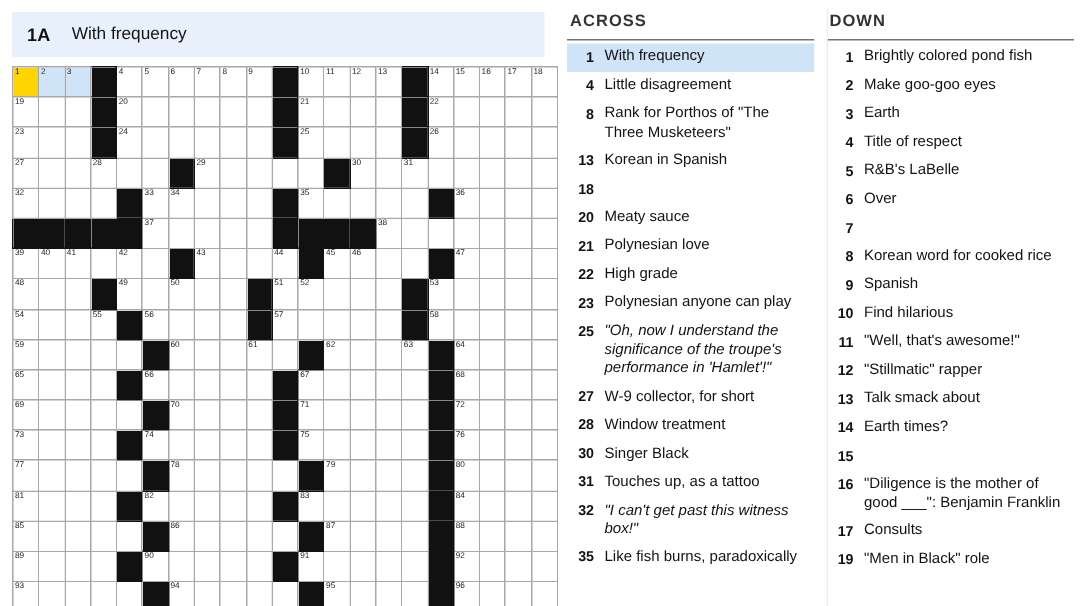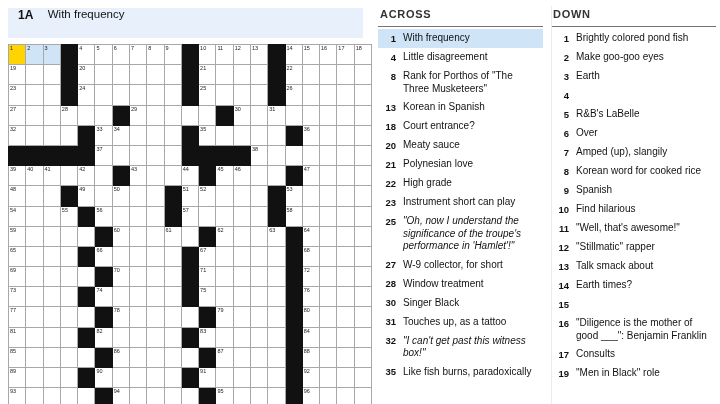--- a/index.html
+++ b/index.html
@@ -25,20 +25,21 @@
     padding: 0;
     background: #ffffff;
     flex: 0 0 372px;
   }
   #clue-bar {
     position: absolute;
     left: 8px; top: 8px;
     width: 355px; height: 30px;
     background: #e8f0fb;
     display: flex;
+    align-items: center;
     padding: 0 10px;
     gap: 14px;
   }
   #clue-bar .cb-label {
     font-size: 12px;
     font-weight: bold;
     color: #121212;
     letter-spacing: .2px;
   }
   #clue-bar .cb-text {
@@ -775,37 +776,36 @@
           <div class="clue-item">
             <span class="cnum">8</span>
             <span class="ctext">Rank for Porthos of "The Three Musketeers"</span>
           </div>
           <div class="clue-item">
             <span class="cnum">13</span>
             <span class="ctext">Korean in Spanish</span>
           </div>
           <div class="clue-item">
             <span class="cnum">18</span>
-            <span class="ctext">Court entrance?</span>
           </div>
           <div class="clue-item">
             <span class="cnum">20</span>
             <span class="ctext">Meaty sauce</span>
           </div>
           <div class="clue-item">
             <span class="cnum">21</span>
             <span class="ctext">Polynesian love</span>
           </div>
           <div class="clue-item">
             <span class="cnum">22</span>
             <span class="ctext">High grade</span>
           </div>
           <div class="clue-item">
             <span class="cnum">23</span>
-            <span class="ctext">Instrument short can play</span>
+            <span class="ctext">Polynesian anyone can play</span>
           </div>
           <div class="clue-item">
             <span class="cnum">25</span>
             <span class="ctext"><i>"Oh, now I understand the significance of the troupe's performance in 'Hamlet'!"</i></span>
           </div>
           <div class="clue-item">
             <span class="cnum">27</span>
             <span class="ctext">W-9 collector, for short</span>
           </div>
           <div class="clue-item">
@@ -842,32 +842,32 @@
           <div class="clue-item">
             <span class="cnum">2</span>
             <span class="ctext">Make goo-goo eyes</span>
           </div>
           <div class="clue-item">
             <span class="cnum">3</span>
             <span class="ctext">Earth</span>
           </div>
           <div class="clue-item">
             <span class="cnum">4</span>
+            <span class="ctext">Title of respect</span>
           </div>
           <div class="clue-item">
             <span class="cnum">5</span>
             <span class="ctext">R&amp;B's LaBelle</span>
           </div>
           <div class="clue-item">
             <span class="cnum">6</span>
             <span class="ctext">Over</span>
           </div>
           <div class="clue-item">
             <span class="cnum">7</span>
-            <span class="ctext">Amped (up), slangily</span>
           </div>
           <div class="clue-item">
             <span class="cnum">8</span>
             <span class="ctext">Korean word for cooked rice</span>
           </div>
           <div class="clue-item">
             <span class="cnum">9</span>
             <span class="ctext">Spanish</span>
           </div>
           <div class="clue-item">

